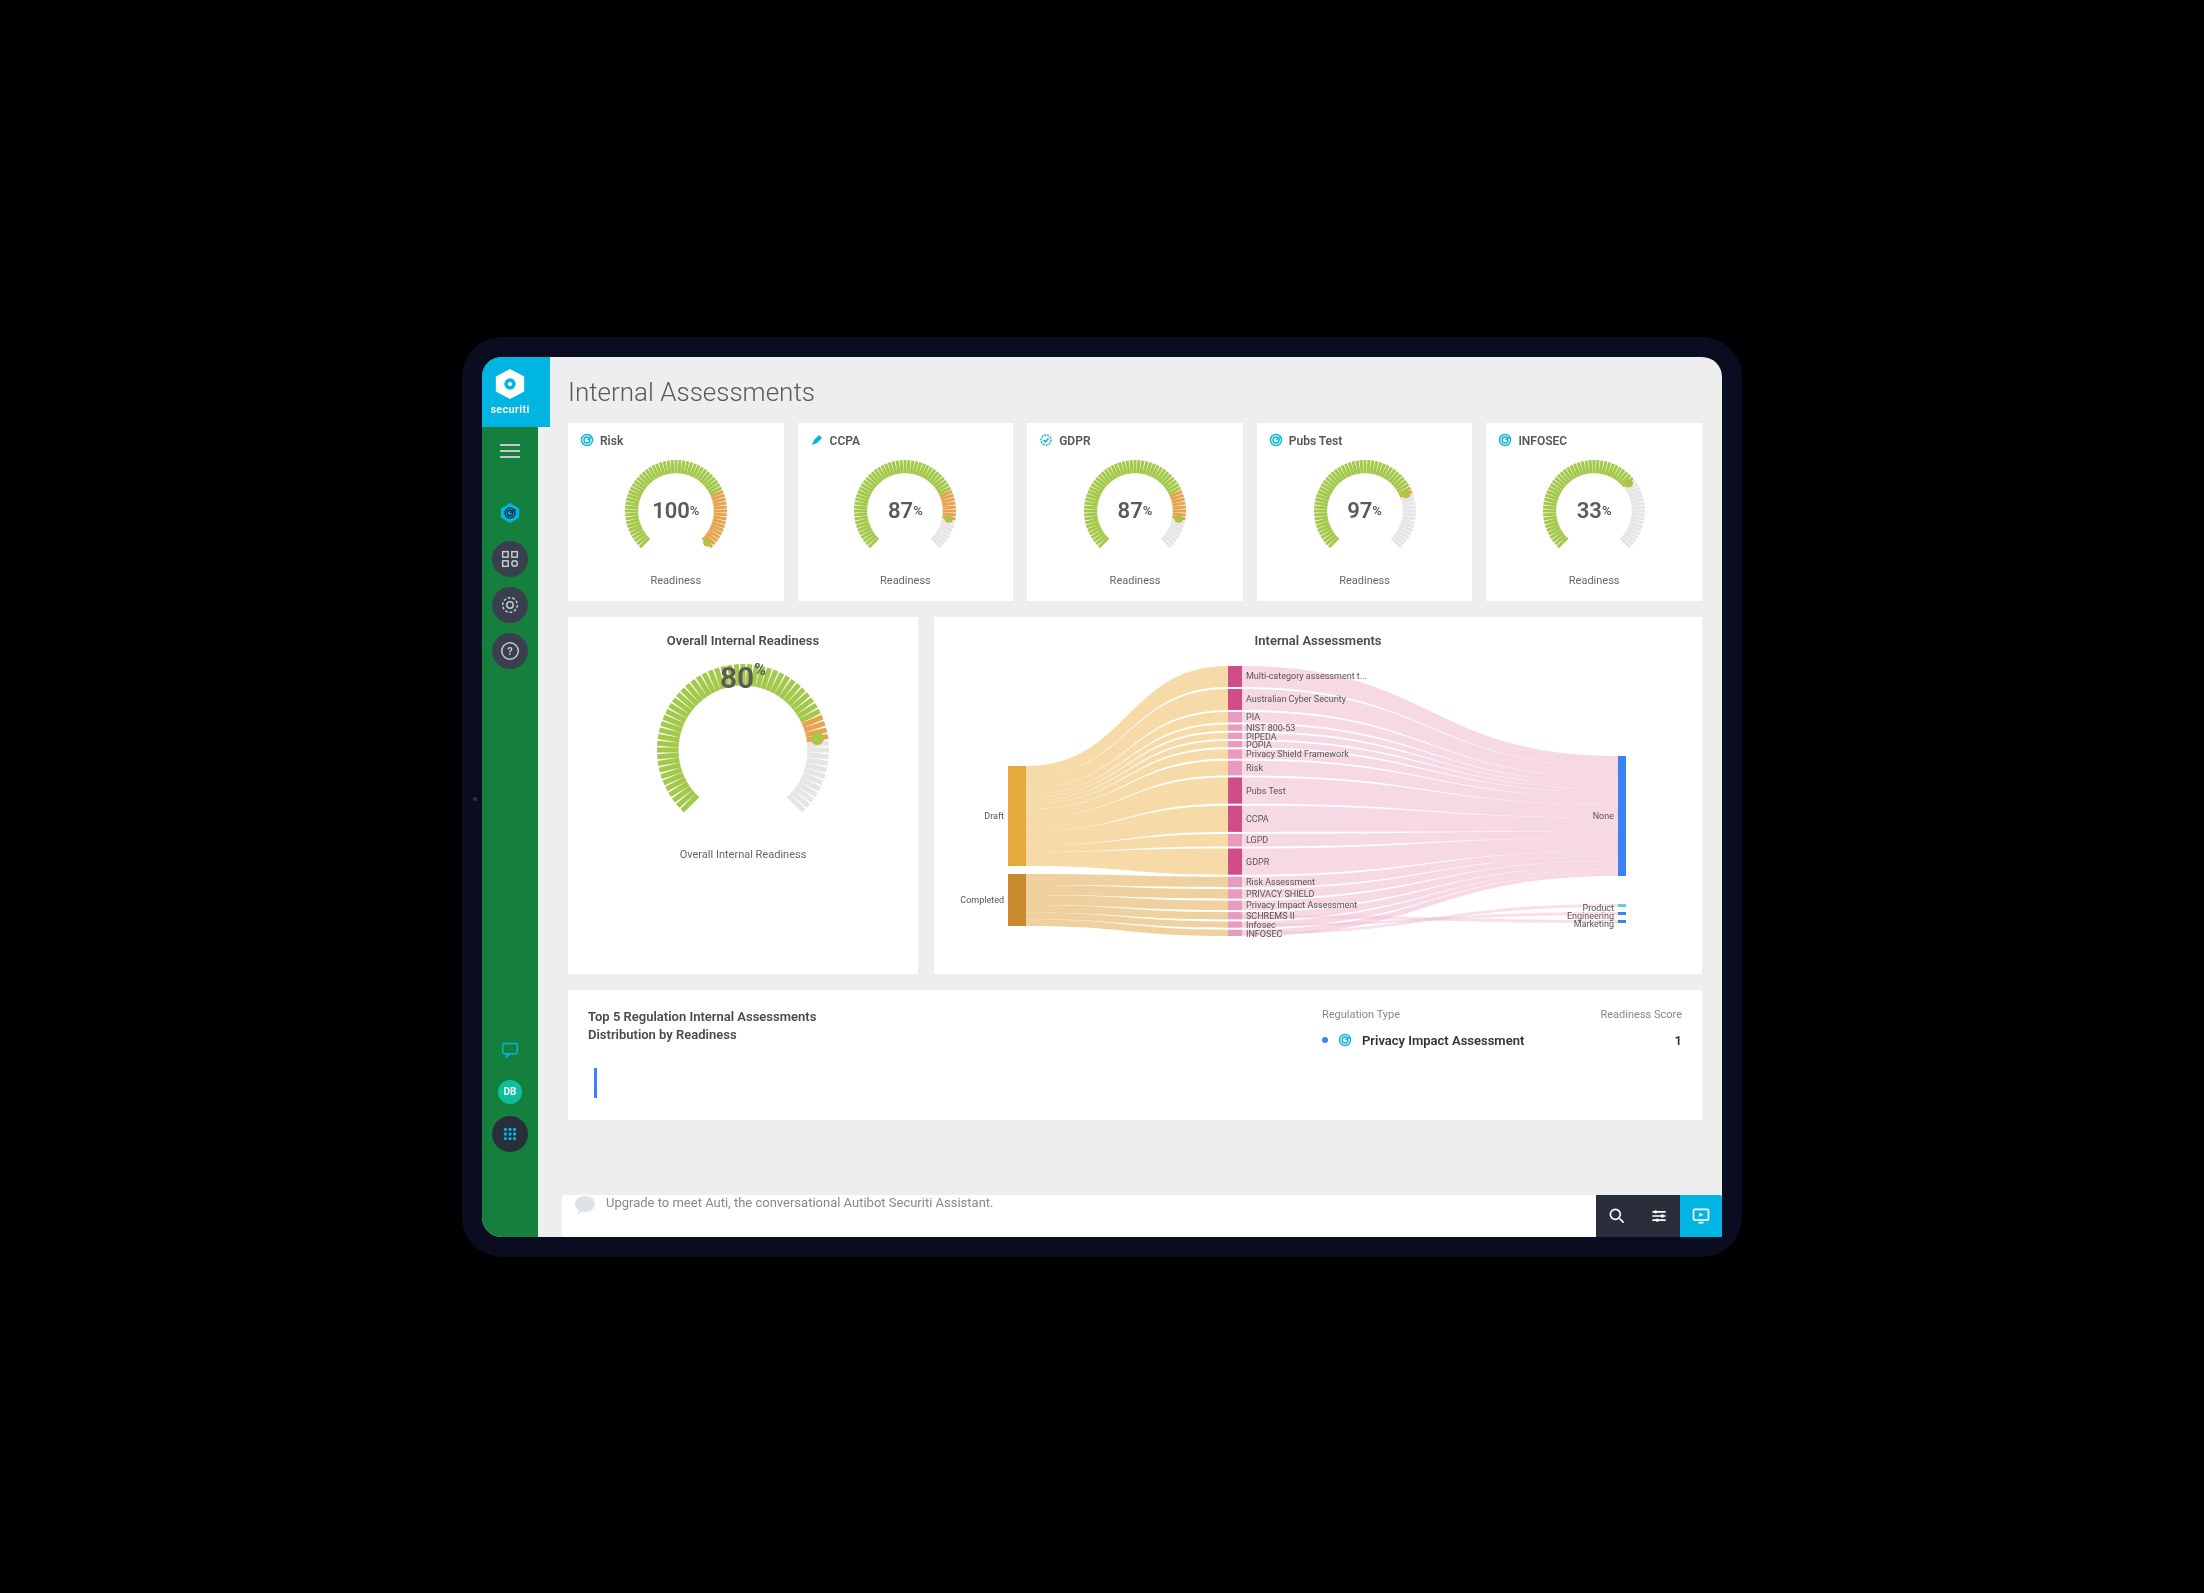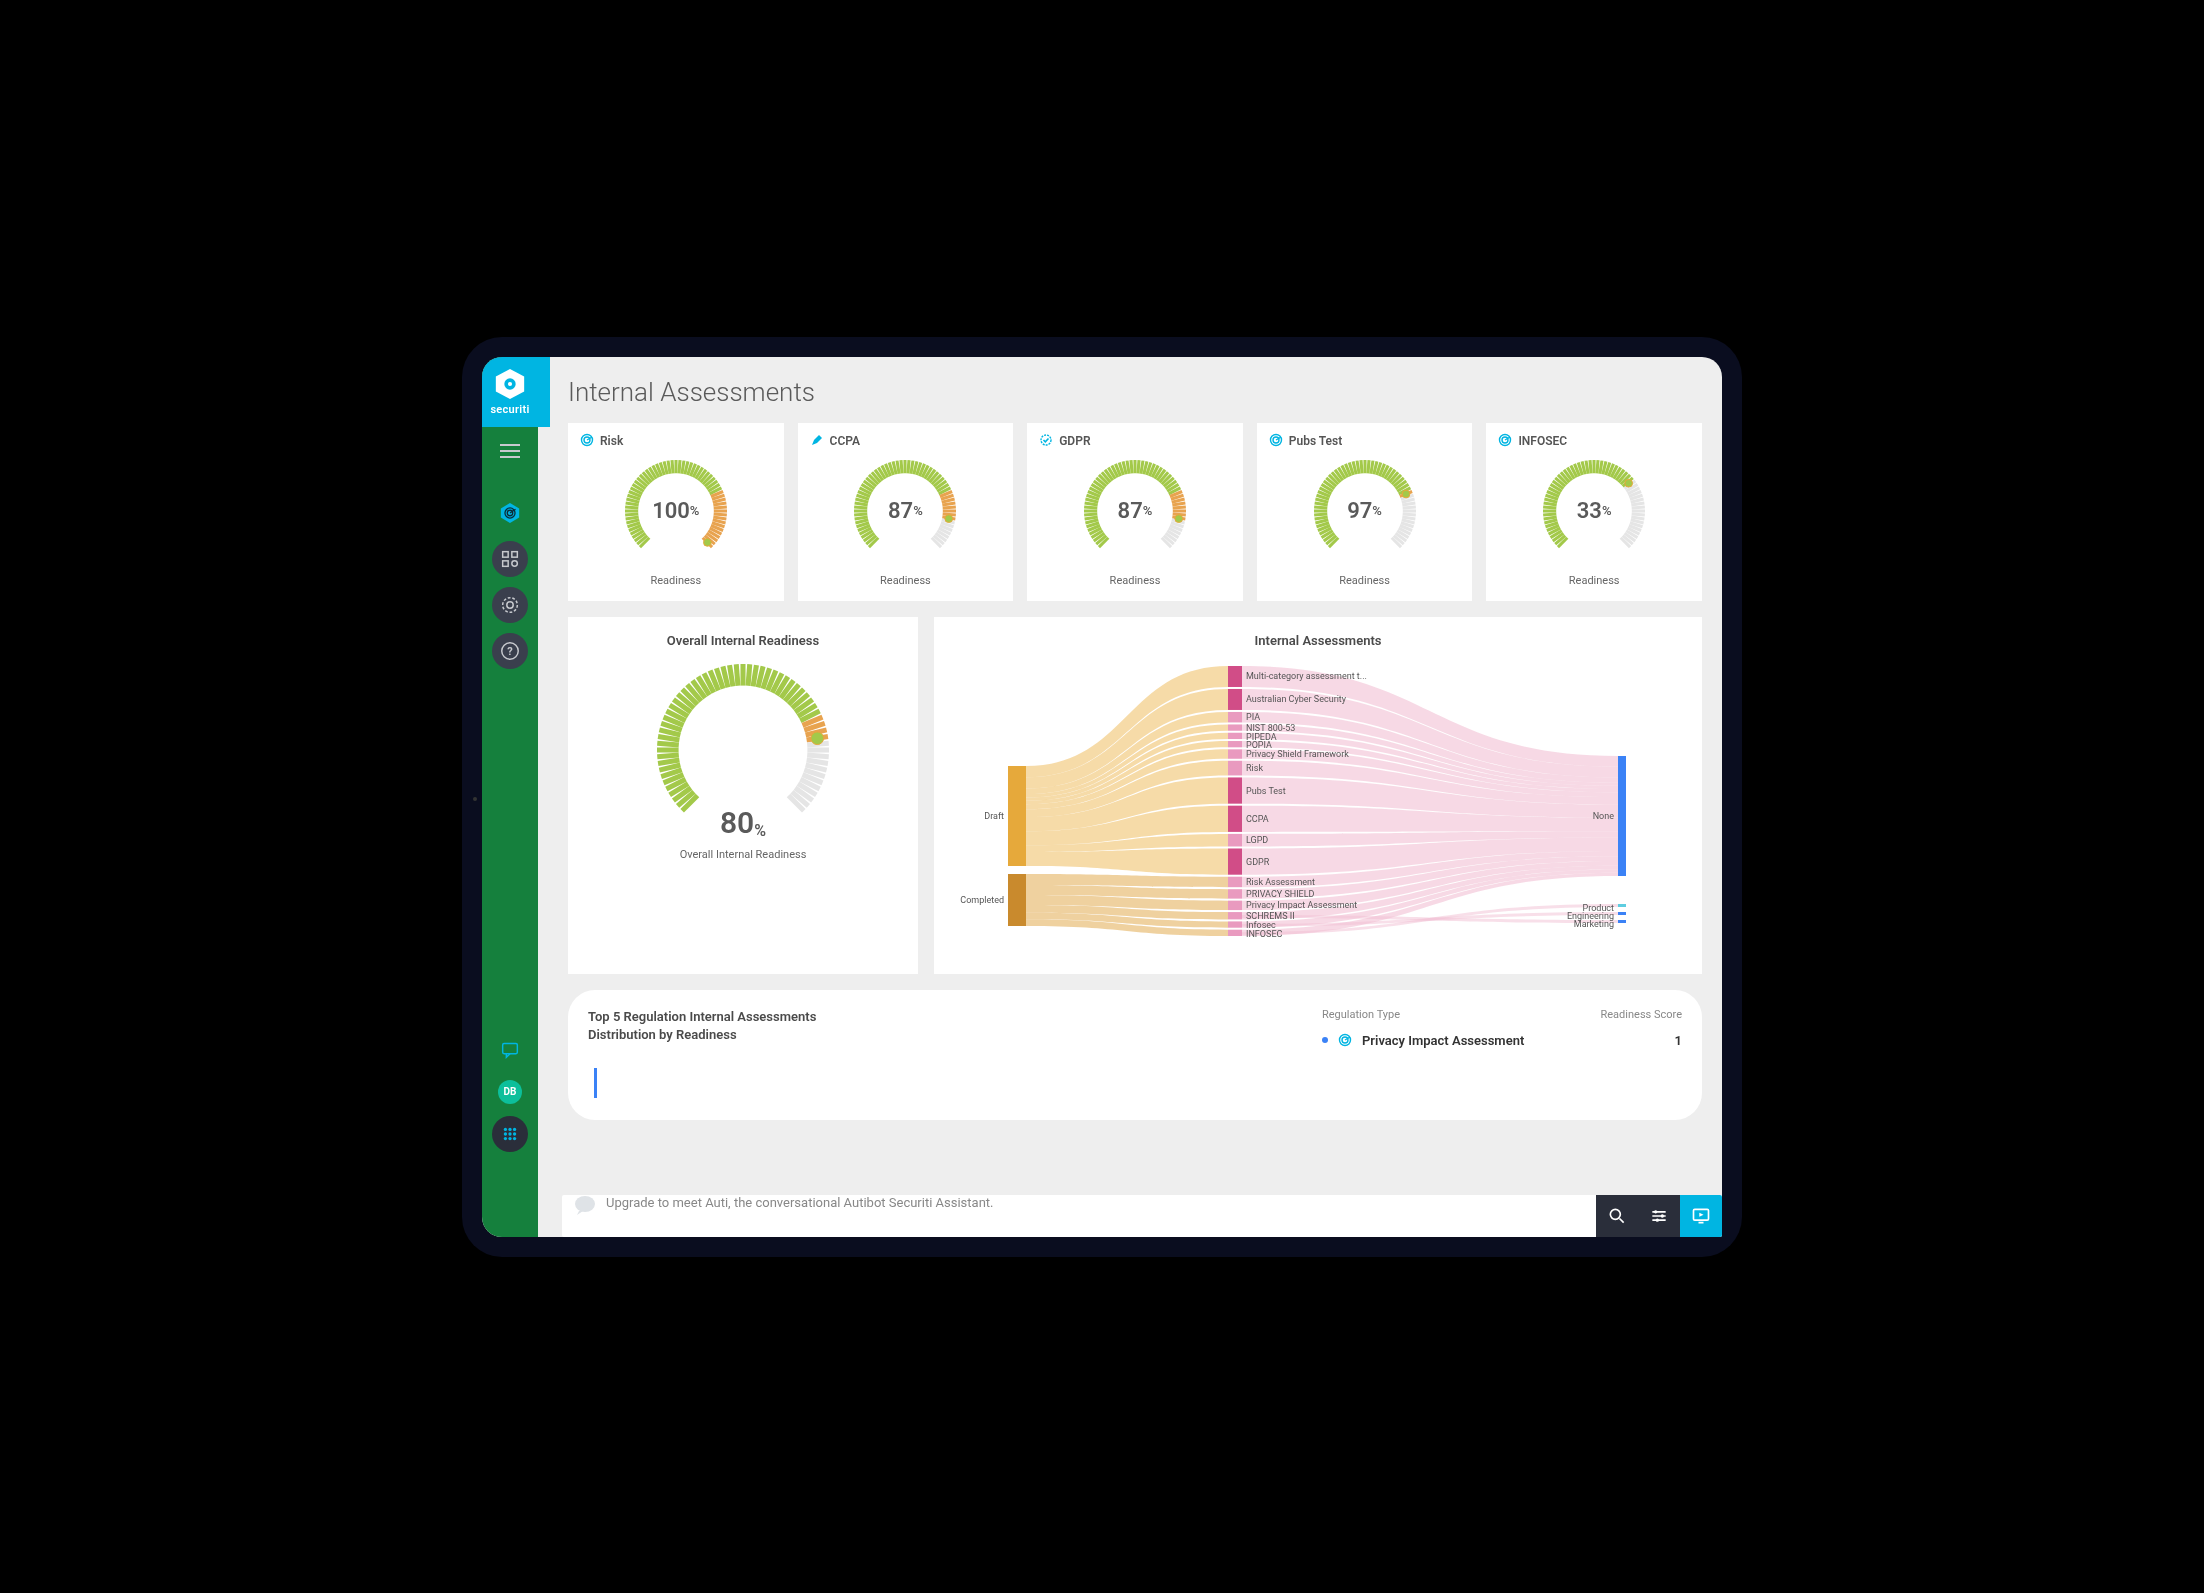--- a/index.html
+++ b/index.html
@@ -219,21 +219,21 @@
 }
 .overall-gauge {
   position: relative;
   width: 180px;
   height: 180px;
 }
 .overall-gauge .pct {
   position: absolute;
   inset: 0;
   display: flex;
-  align-items: flex-end;
+  align-items: flex-start;
   justify-content: center;
   font-size: 30px;
   font-weight: 600;
   color: #5a5a5a;
 }
 .overall-gauge .pct .small { font-size: 16px; }
 .sankey-card {
   background: #fff;
   flex: 1;
   padding: 16px 20px 24px 20px;
@@ -253,21 +253,20 @@
 }
 .sankey-label {
   font-size: 9px;
   fill: #555;
 }
 .top5-card {
   background: #fff;
   padding: 18px 20px;
   margin-bottom: 0;
   min-height: 130px;
-  border-radius: 27px;
 }
 .top5-head {
   display: flex;
   justify-content: space-between;
   align-items: flex-start;
 }
 .top5-title {
   font-size: 13px;
   font-weight: 600;
   color: #4a4a4a;

